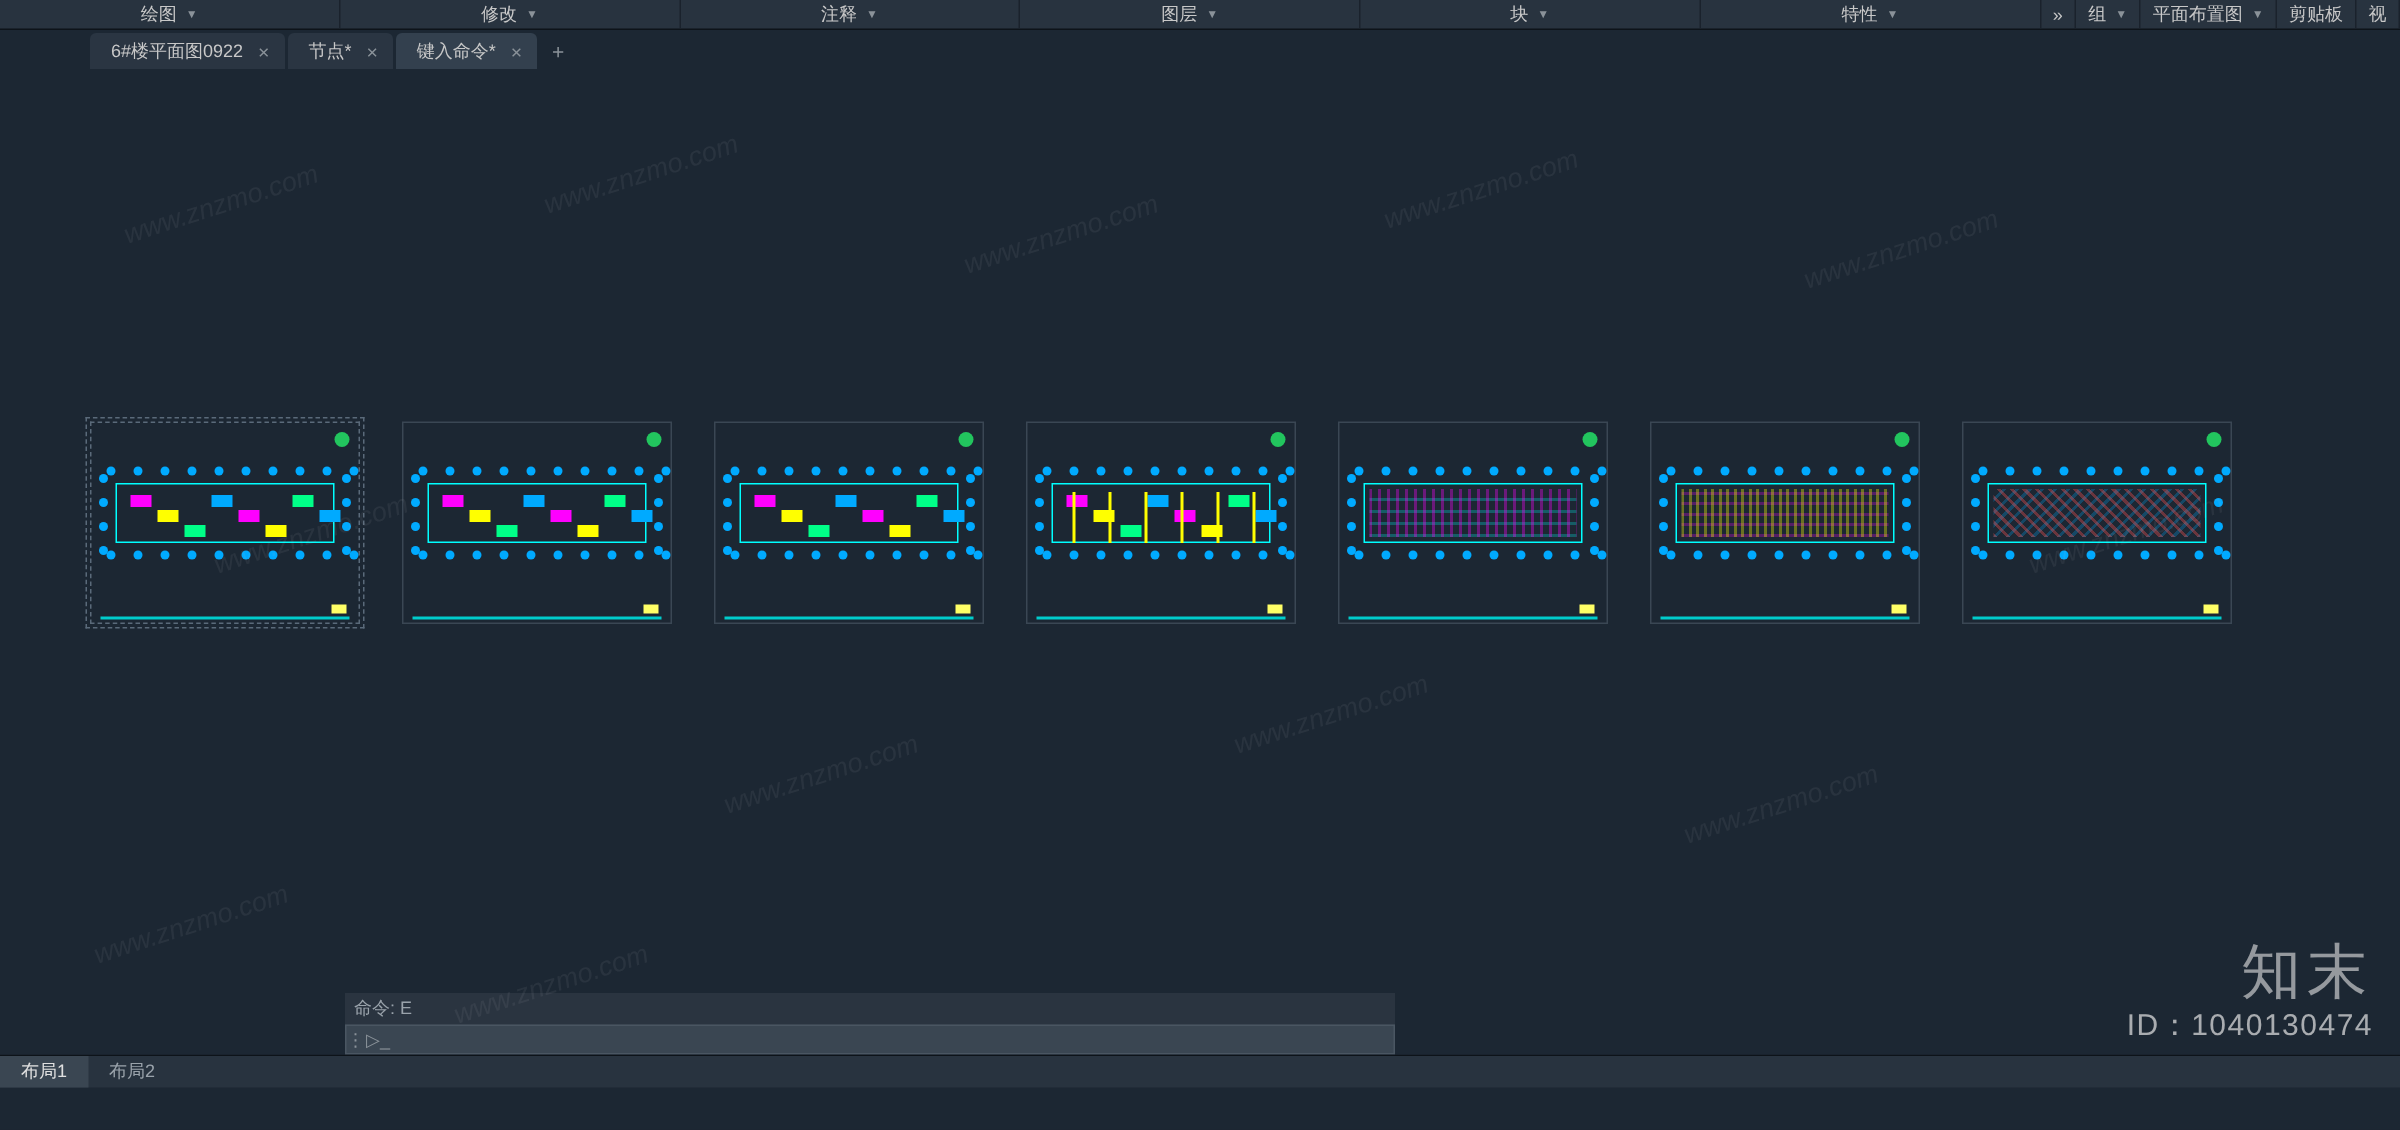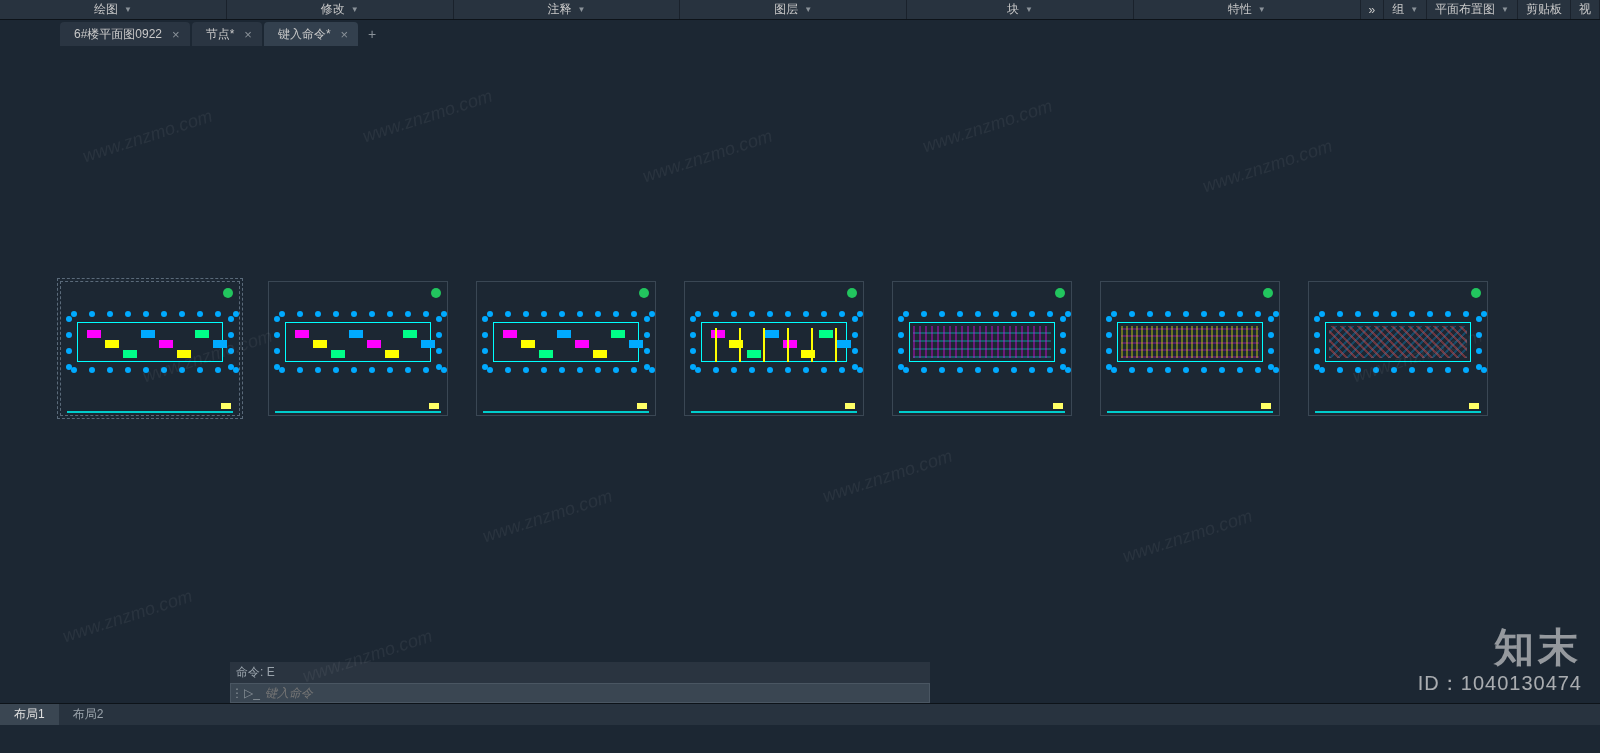--- a/index.html
+++ b/index.html
@@ -37,21 +37,21 @@
 .cmd-input-row { display: flex; align-items: center; height: 20px; background: #3a4652; border: 1px solid #4a5662; }
 .cmd-handle { width: 12px; display: flex; align-items: center; justify-content: center; color: #8a9299; cursor: grab; }
 .cmd-icon { width: 18px; display: flex; align-items: center; justify-content: center; color: #8a9299; }
 .cmd-input { flex: 1; background: transparent; border: none; outline: none; color: #c8c8c8; font-size: 12px; font-style: italic; padding: 0 4px; }
 
 .layout-bar { height: 22px; background: #28333f; display: flex; align-items: center; font-size: 12px; border-top: 1px solid #0d1319; }
 .layout-tab { height: 100%; display: flex; align-items: center; padding: 0 14px; cursor: pointer; color: #9aa3ab; }
 .layout-tab.active { background: #3a4652; color: #e0e0e0; }
 
 .wm { position: absolute; color: rgba(200,200,200,0.08); font-size: 18px; transform: rotate(-18deg); white-space: nowrap; pointer-events: none; font-style: italic; }
-.logo-wm { position: absolute; right: 18px; bottom: 28px; color: rgba(230,230,230,0.6); font-size: 40px; font-weight: 700; letter-spacing: 4px; pointer-events: none; }
+.logo-wm { position: absolute; right: 18px; bottom: 28px; color: rgba(230,230,230,0.6); font-size: 40px; font-weight: 400; letter-spacing: 4px; pointer-events: none; }
 .id-wm { position: absolute; right: 18px; bottom: 6px; color: rgba(230,230,230,0.7); font-size: 20px; letter-spacing: 1px; pointer-events: none; }
 
 .dense .plan-fill { background:
   repeating-linear-gradient(90deg, rgba(255,0,255,0.35) 0 2px, transparent 2px 6px),
   repeating-linear-gradient(0deg, rgba(0,255,255,0.25) 0 2px, transparent 2px 8px);
 }
 .dense2 .plan-fill { background:
   repeating-linear-gradient(90deg, rgba(255,255,0,0.35) 0 2px, transparent 2px 5px),
   repeating-linear-gradient(0deg, rgba(255,0,255,0.25) 0 2px, transparent 2px 7px);
 }
@@ -447,21 +447,20 @@
         <div class="title-block"></div>
         <div class="under-line"></div>
       </div>
     </div>
 
   <div class="cmd-area">
     <div class="cmd-hist">命令: E</div>
     <div class="cmd-input-row">
       <span class="cmd-handle">⋮</span>
       <span class="cmd-icon">▷_</span>
-      <input class="cmd-input" placeholder="键入命令" style="">
     </div>
   </div>
 
   <div class="logo-wm">知末</div>
   <div class="id-wm">ID：1040130474</div>
 <div class="wm" style="left: 80px; top: 80px;">www.znzmo.com</div>
     <div class="wm" style="left: 360px; top: 60px;">www.znzmo.com</div>
     <div class="wm" style="left: 640px; top: 100px;">www.znzmo.com</div>
     <div class="wm" style="left: 920px; top: 70px;">www.znzmo.com</div>
     <div class="wm" style="left: 1200px; top: 110px;">www.znzmo.com</div>

